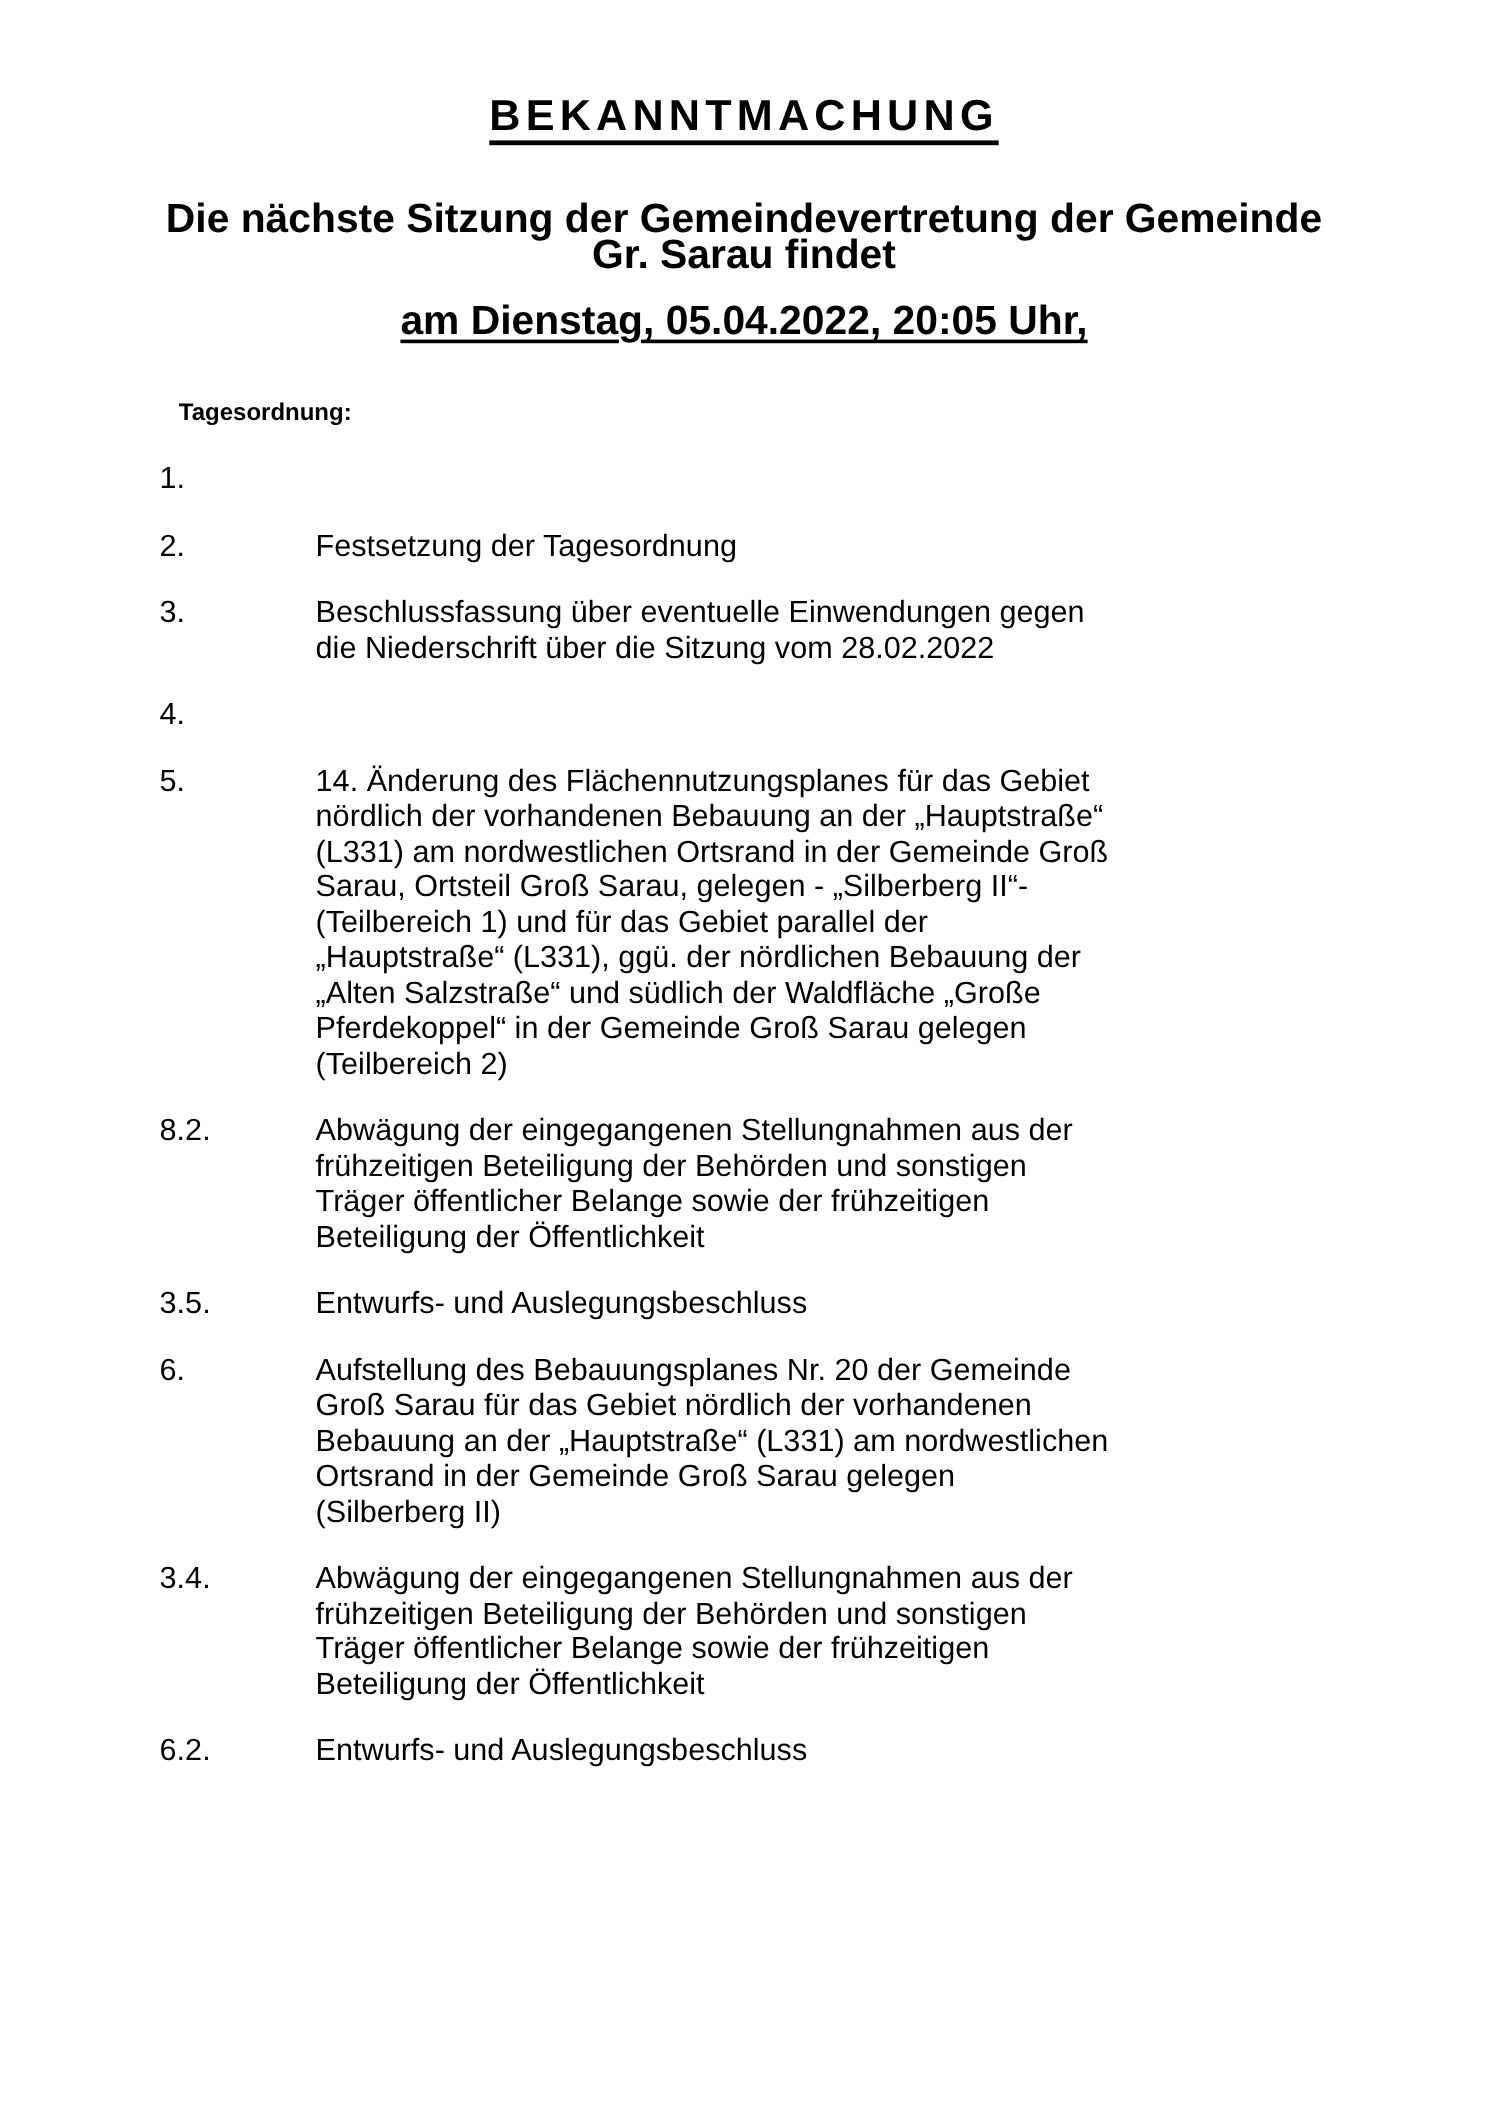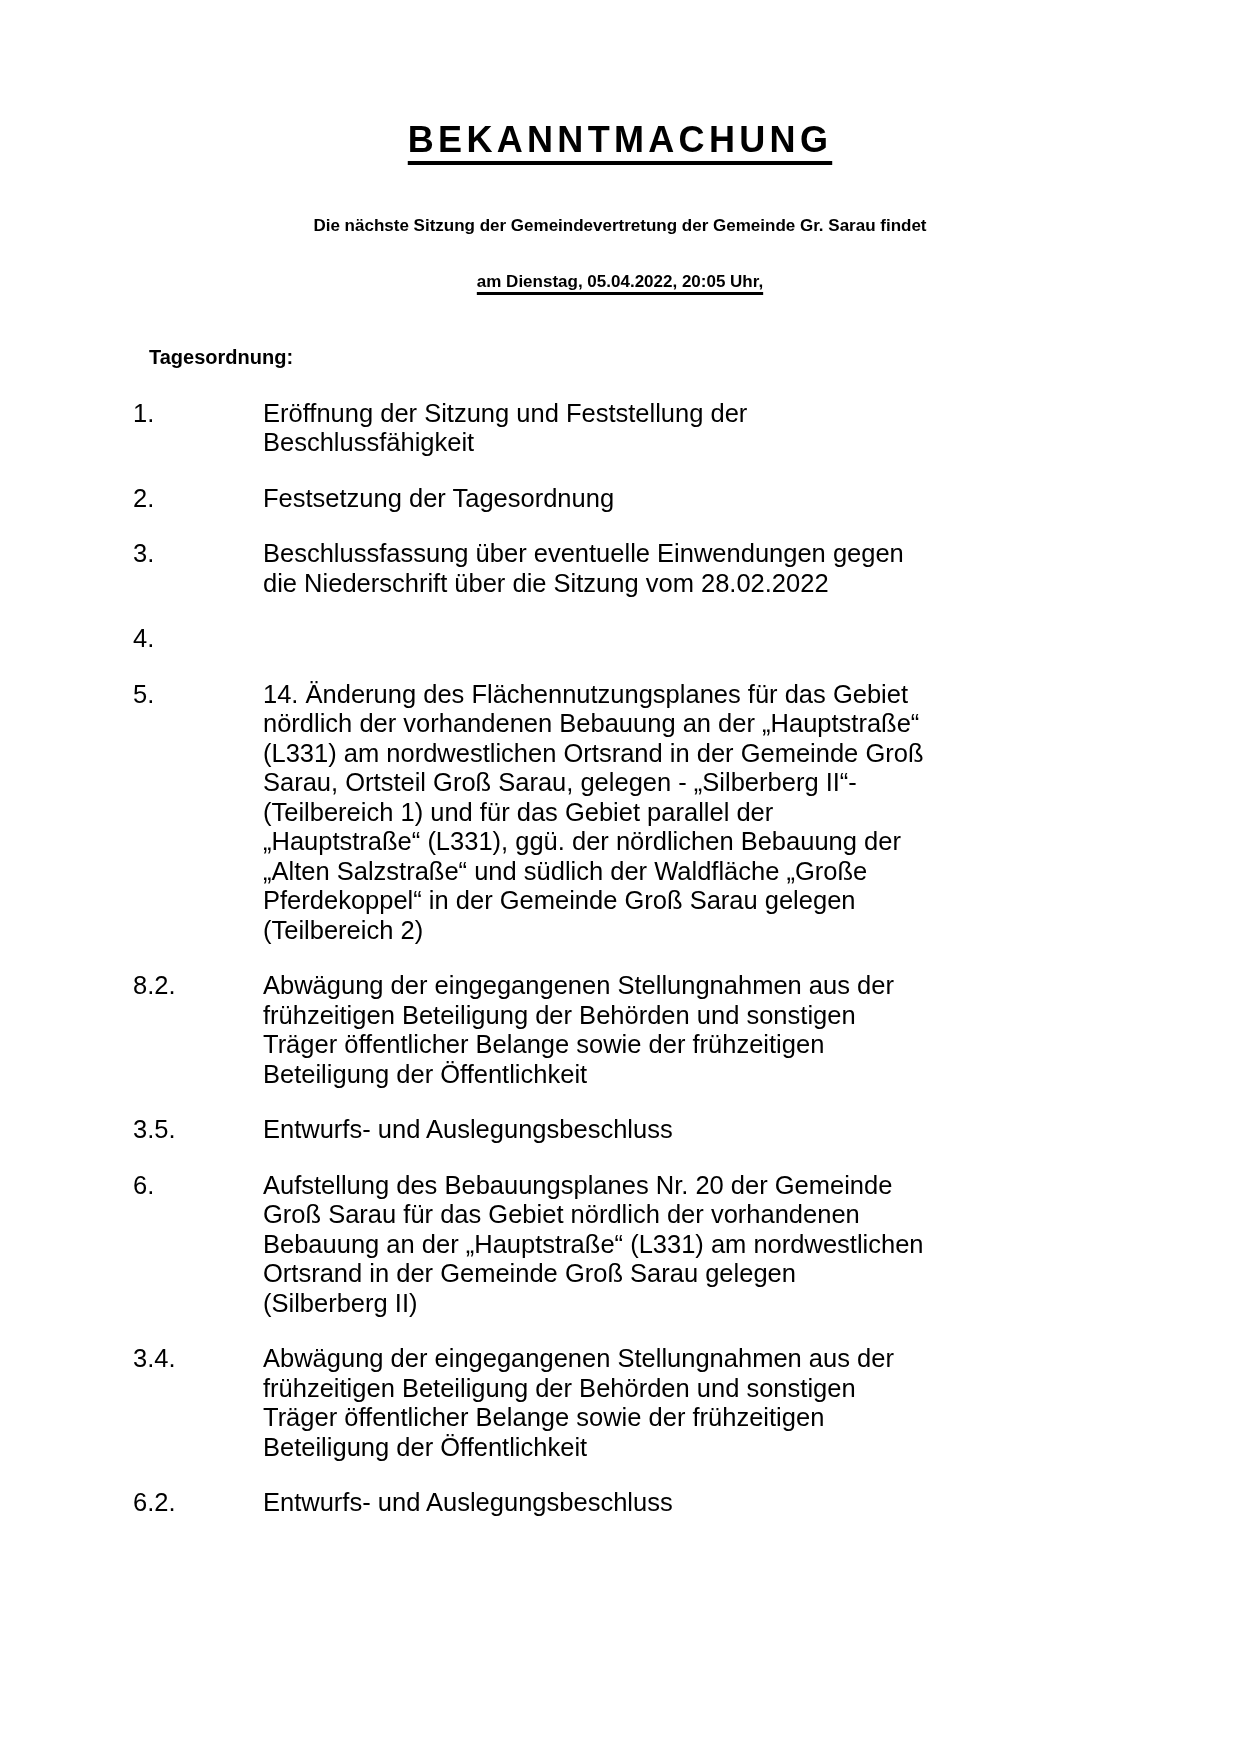--- a/index.html
+++ b/index.html
@@ -10,40 +10,40 @@
   .page {
     position: relative;
     width: 1240px;
     height: 1754px;
     margin: 0 auto;
     background: #ffffff;
     color: #000000;
     font-family: "Liberation Sans", "DejaVu Sans", sans-serif;
     overflow: hidden;
     box-sizing: border-box;
-    padding: 116px 133px 0 133px;
+    padding: 72px 133px 0 133px;
   }
   .title-wrap {
     text-align: center;
     margin: 0 0 40px 0;
     line-height: 48px;
   }
   .doc-title {
     display: inline-block;
     font-size: 36px;
     font-weight: bold;
     letter-spacing: 0.12em;
     text-decoration: underline;
     text-decoration-thickness: 4px;
     text-underline-offset: 9px;
     white-space: nowrap;
   }
   .intro-line {
     text-align: center;
-    font-size: 17px;
+    font-size: 34px;
     line-height: 29.5px;
     font-weight: bold;
     margin: 0 0 26px 0;
   }
   .intro-line.last {
     margin-bottom: 0;
   }
   .underlined {
     text-decoration: underline;
     text-decoration-thickness: 3px;
@@ -84,22 +84,20 @@
 
   <p class="intro-line"><span class="underlined">am Dienstag, 05.04.2022, 20:05 Uhr,</span></p>
 
 
   <div class="agenda-heading">Tagesordnung:</div>
 
   <div class="agenda">
 
     <div class="agenda-item">
       <div class="agenda-num">1.</div>
-      <div class="agenda-text">Eröffnung der Sitzung und Feststellung der
-Beschlussfähigkeit</div>
     </div>
 
     <div class="agenda-item">
       <div class="agenda-num">2.</div>
       <div class="agenda-text">Festsetzung der Tagesordnung</div>
     </div>
 
     <div class="agenda-item">
       <div class="agenda-num">3.</div>
       <div class="agenda-text">Beschlussfassung über eventuelle Einwendungen gegen

